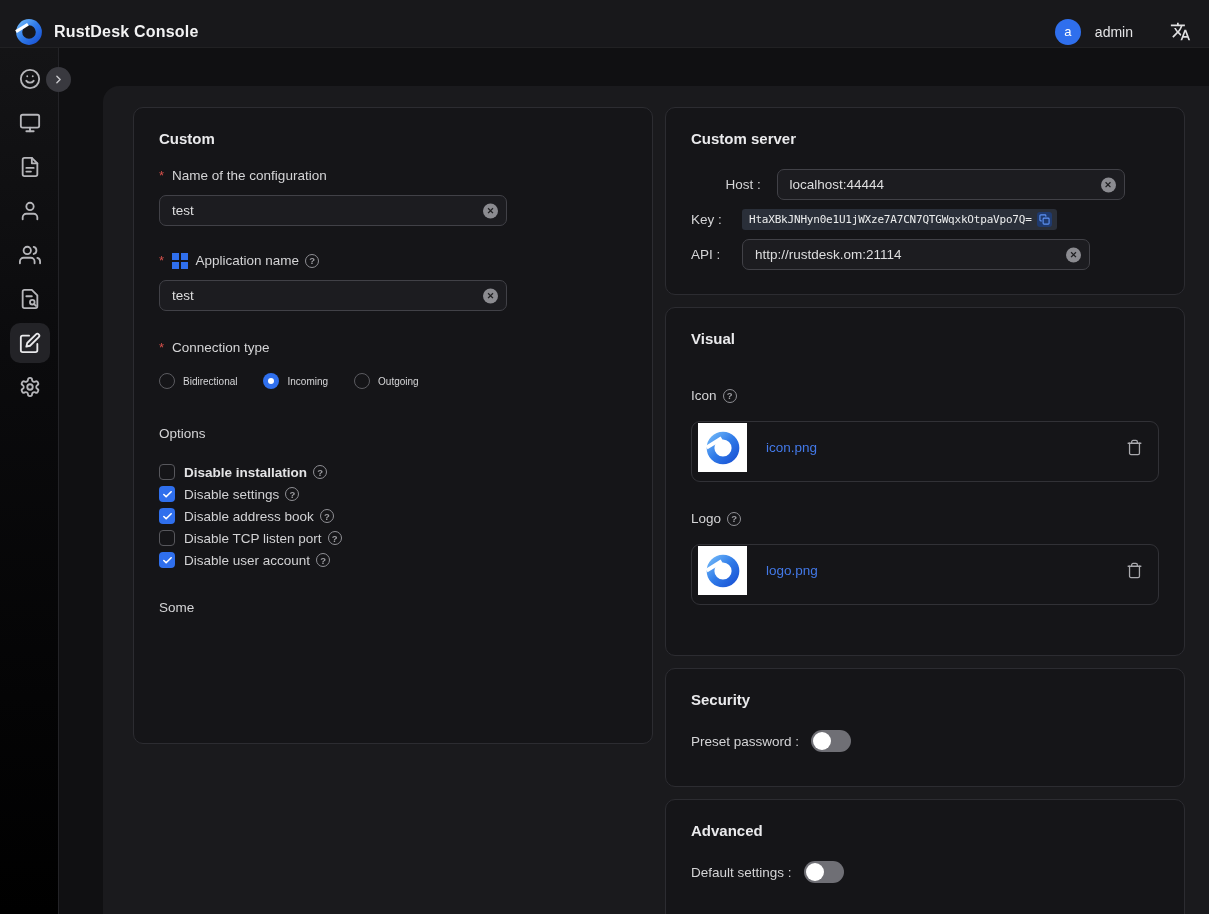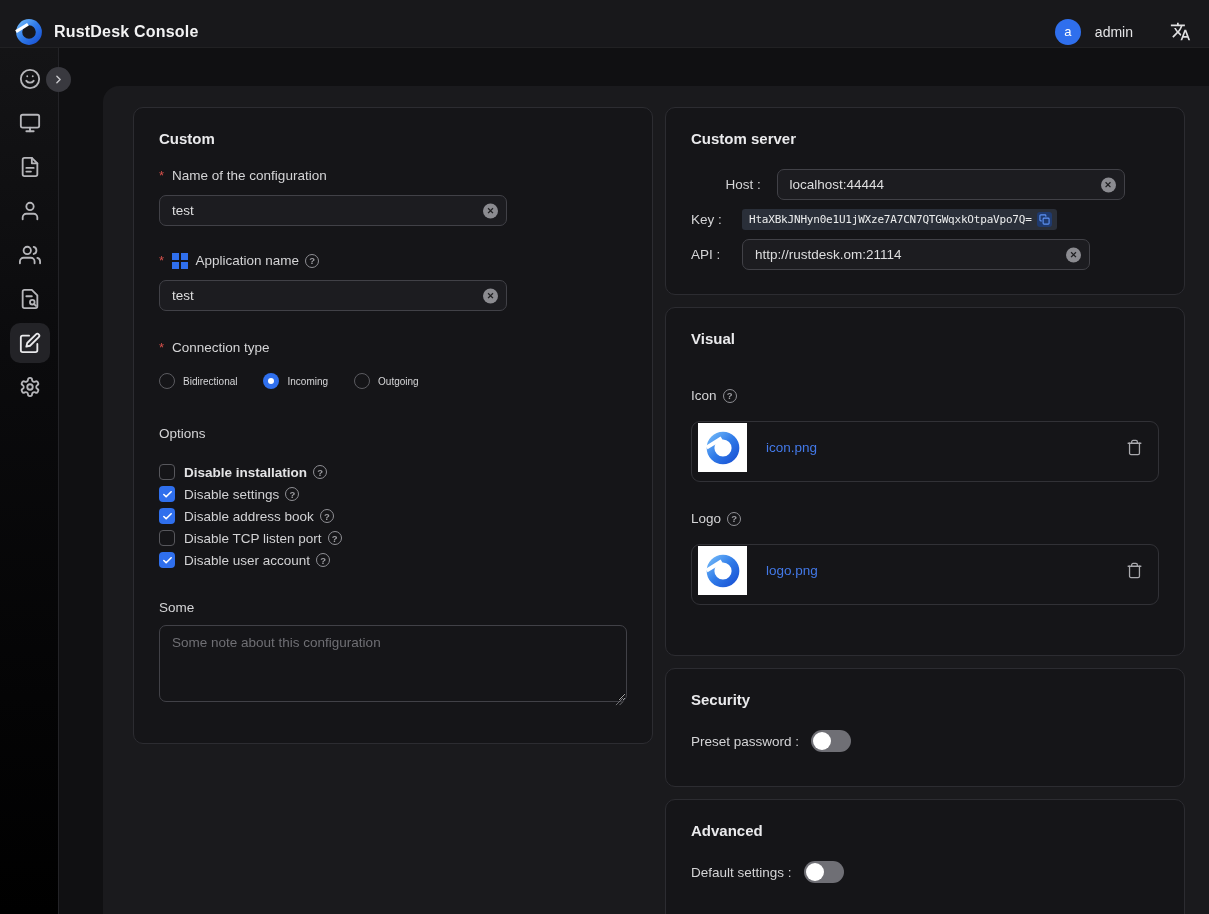--- a/index.html
+++ b/index.html
@@ -349,29 +349,20 @@
                 <span class="opt-label">
                     <span>Disable user account</span>
                     <span class="help">?</span>
                   </span>
               </div>
             </div>
 
             <div class="field-label" style="margin-top:28px">
               <span>Some</span>
             </div>
-            <div class="note-wrap" style="margin-top:8px">
-              <textarea class="note-area" placeholder="Some note about this configuration" style=""></textarea>
-              <span class="resize-corner">
-                <svg viewBox="0 0 10 10" width="9" height="9" stroke="currentColor" stroke-width="1">
-                    <line x1="1" y1="9" x2="9" y2="1"></line>
-                    <line x1="5" y1="9" x2="9" y2="5"></line>
-                  </svg>
-              </span>
-            </div>
           </section>
         </div>
 
         <div class="col">
           <section class="card">
             <div class="card-title">Custom server</div>
             <div class="cs-row first">
               <span class="cs-label">Host :</span>
               <div class="text-input-wrap">
                 <input class="text-input" value="localhost:44444" style="">

